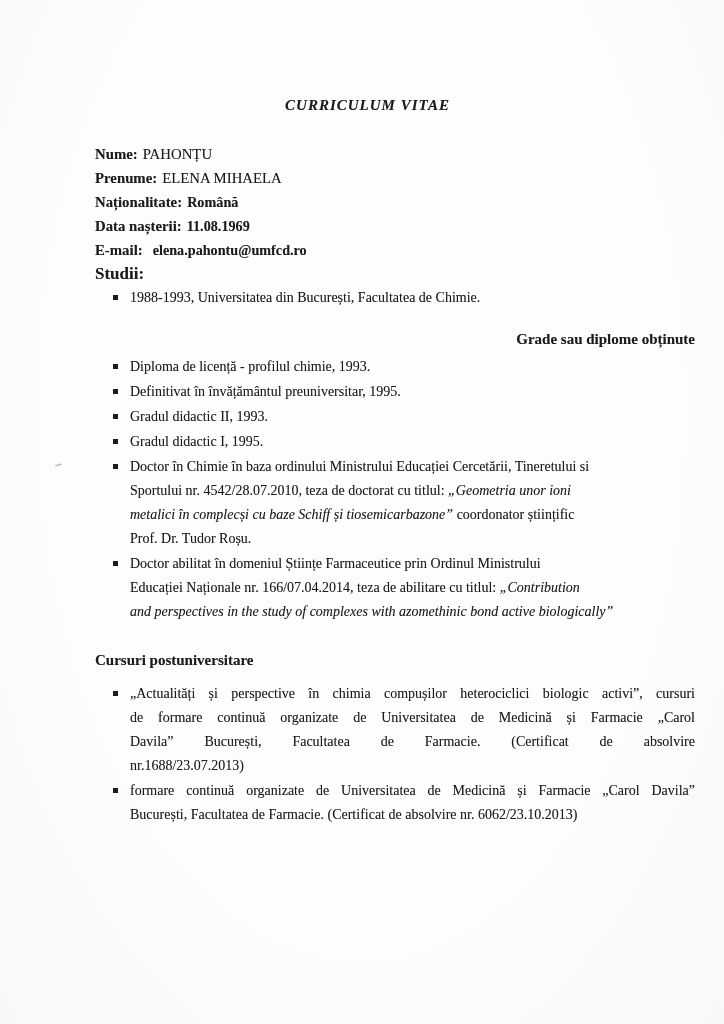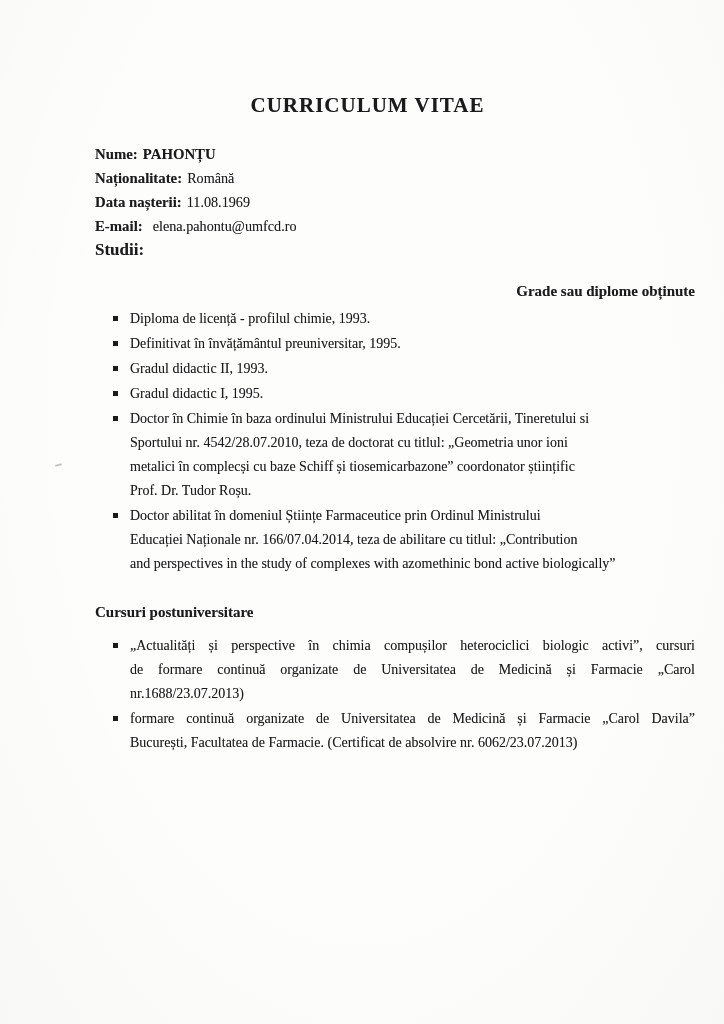--- a/index.html
+++ b/index.html
@@ -13,68 +13,73 @@
     font-family:"Liberation Serif","DejaVu Serif",serif;
     text-shadow:0 0 0.6px rgba(27,27,27,0.35);
   }
   .content {
     position:absolute; left:95px; top:93px; width:600px;
     font-size:14px; line-height:24px;
   }
   .title {
     margin:0 0 25px 0;
     width:545px;
-    font-size:21px; font-weight:700;
+    font-size:15px; font-weight:700;
     letter-spacing:1px;
     text-align:center;
     line-height:24px;
+    font-style:italic;
   }
   .info-line { margin:0; font-size:14.8px; font-weight:700; line-height:24px; }
   .info-line .lbl { margin-right:5px; }
-  .val-normal { font-weight:400; font-size:14.2px; }
-  .val-bold { font-weight:700; }
+  .val-normal { font-weight:700; font-size:14.2px; }
+  .val-bold { font-weight:400; }
   .email-gap { margin-left:5px; }
   .sec-heading { margin:0; font-size:15px; font-weight:700; line-height:24px; }
   .h-studii { font-size:17px; }
   .h-grade { margin-top:17px; margin-bottom:4px;text-align:right; }
   .h-cursuri { margin-top:24px; margin-bottom:10px; }
   ul.bullets { list-style:none; margin:0; padding:0; }
   ul.bullets li { position:relative; padding-left:35px; line-height:24px; margin-bottom:1px; }
   .studii-list { margin-top:9px; }
   .cursuri-list li { line-height:23.5px; margin-bottom:2px; }
   .marker {
     position:absolute; left:18px; top:9px;
     width:5px; height:5px; background:#1b1b1b;
   }
   .cursuri-list .marker { top:9px; }
   .ln { display:block; }
   .jl { display:block; text-align:justify; text-align-last:justify; }
-  .it { }
+  .it { font-style:italic; }
   .speck {
     position:absolute; left:55px; top:464px;
     width:7px; height:2px; background:#a9a9a9;
     border-radius:1px; transform:rotate(-14deg); opacity:0.7;
   }
 </style>
 </head>
 <body>
 
 <div class="page">
   <div class="content">
 
     <h1 class="title">CURRICULUM VITAE</h1>
 
     <div>
       <p class="info-line"><b class="lbl">Nume:</b><span class="val-bold">PAHONȚU</span></p>
+      <p class="info-line"><b class="lbl">Prenume:</b><span class="val-bold">ELENA MIHAELA</span></p>
       <p class="info-line"><b class="lbl">Naționalitate:</b><span class="val-normal">Română</span></p>
       <p class="info-line"><b class="lbl">Data nașterii:</b><span class="val-normal">11.08.1969</span></p>
       <p class="info-line"><b class="lbl">E-mail:</b><span class="val-normal email-gap">elena.pahontu@umfcd.ro</span></p>
       <p class="info-line sec-heading h-studii">Studii:</p>
     </div>
 
+    <ul class="bullets studii-list">
+      <li><span class="marker"></span><span>1988-1993, Universitatea din București, Facultatea de Chimie.</span></li>
+    </ul>
 
     <h2 class="sec-heading h-grade">Grade sau diplome obținute</h2>
 
     <ul class="bullets grade-list">
       <li><span class="marker"></span><span>Diploma de licență - profilul chimie, 1993.</span></li>
       <li><span class="marker"></span><span>Definitivat în învățământul preuniversitar, 1995.</span></li>
       <li><span class="marker"></span><span>Gradul didactic II, 1993.</span></li>
       <li><span class="marker"></span><span>Gradul didactic I, 1995.</span></li>
       <li>
         <span class="marker"></span>
@@ -91,24 +96,25 @@
       </li>
     </ul>
 
     <h2 class="sec-heading h-cursuri">Cursuri postuniversitare</h2>
 
     <ul class="bullets cursuri-list">
       <li>
         <span class="marker"></span>
           <span class="jl">„Actualități și perspective în chimia compușilor heterociclici biologic activi”, cursuri</span>
           <span class="jl">de formare continuă organizate de Universitatea de Medicină și Farmacie „Carol</span>
+          <span class="jl">Davila” București, Facultatea de Farmacie. (Certificat de absolvire</span>
           <span class="ln">nr.1688/23.07.2013)</span>
       </li>
       <li>
         <span class="marker"></span>
           <span class="jl">formare continuă organizate de Universitatea de Medicină și Farmacie „Carol Davila”</span>
-          <span class="ln">București, Facultatea de Farmacie. (Certificat de absolvire nr. 6062/23.07.2013)</span>
+          <span class="ln">București, Facultatea de Farmacie. (Certificat de absolvire nr. 6062/23.10.2013)</span>
       </li>
     </ul>
 
   </div>
   <div class="speck"></div>
 </div>
 
 </body></html>

